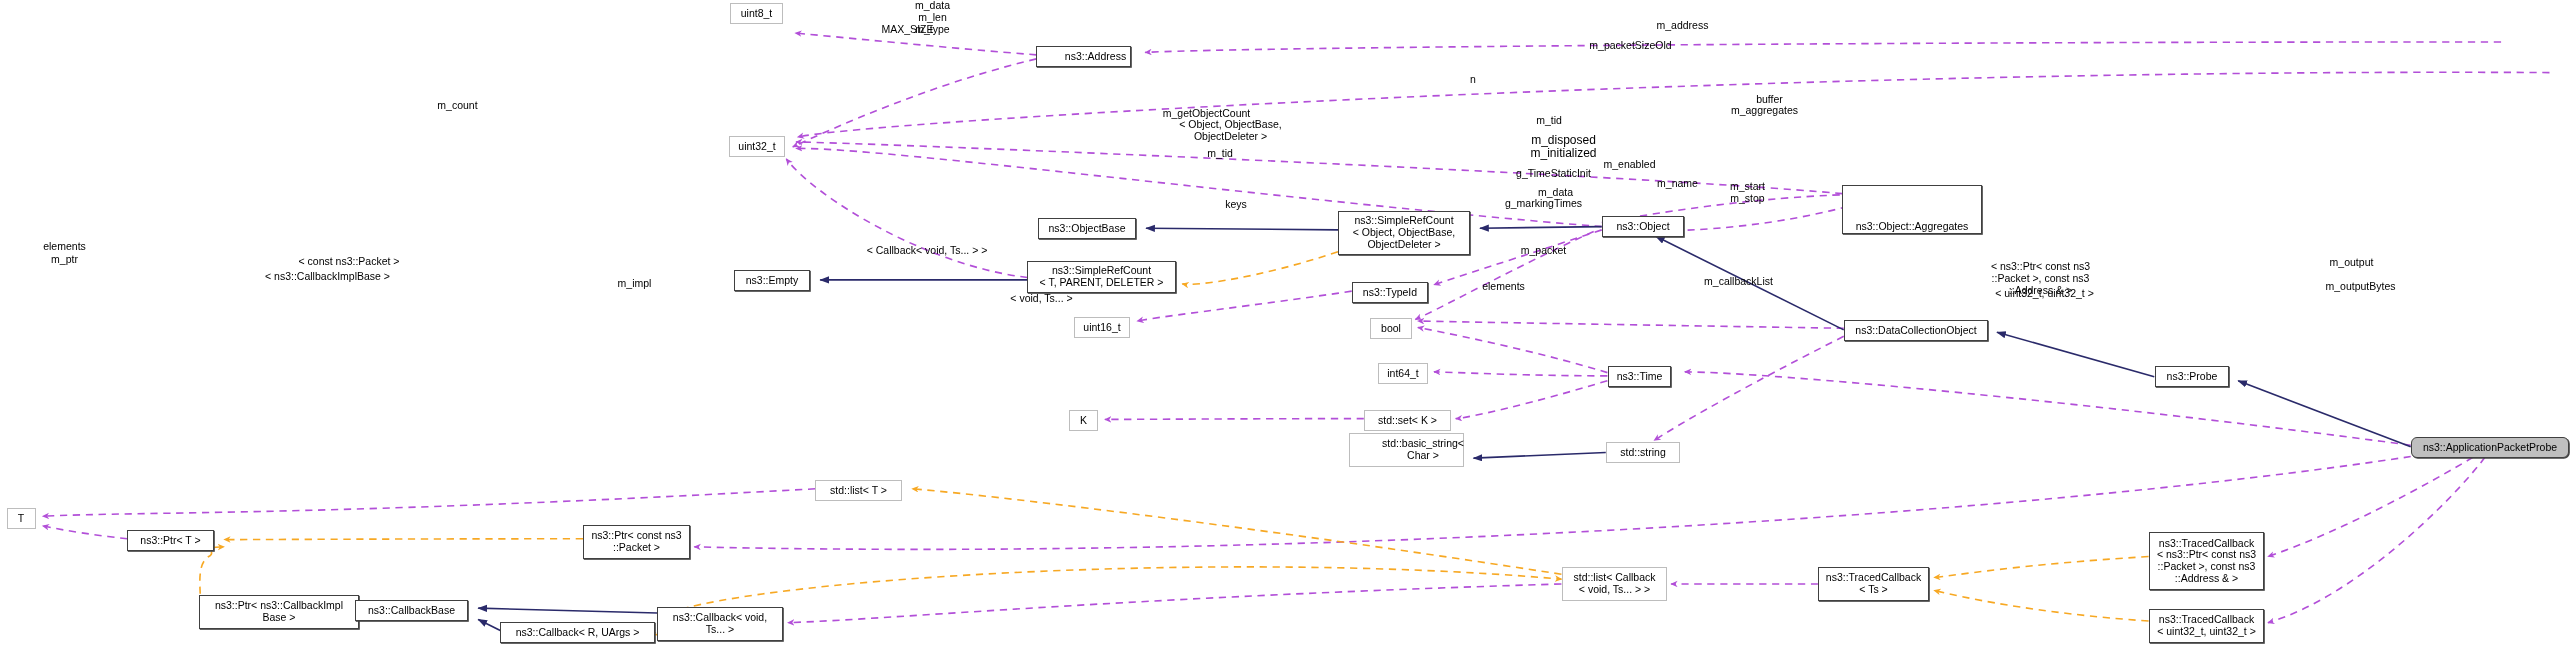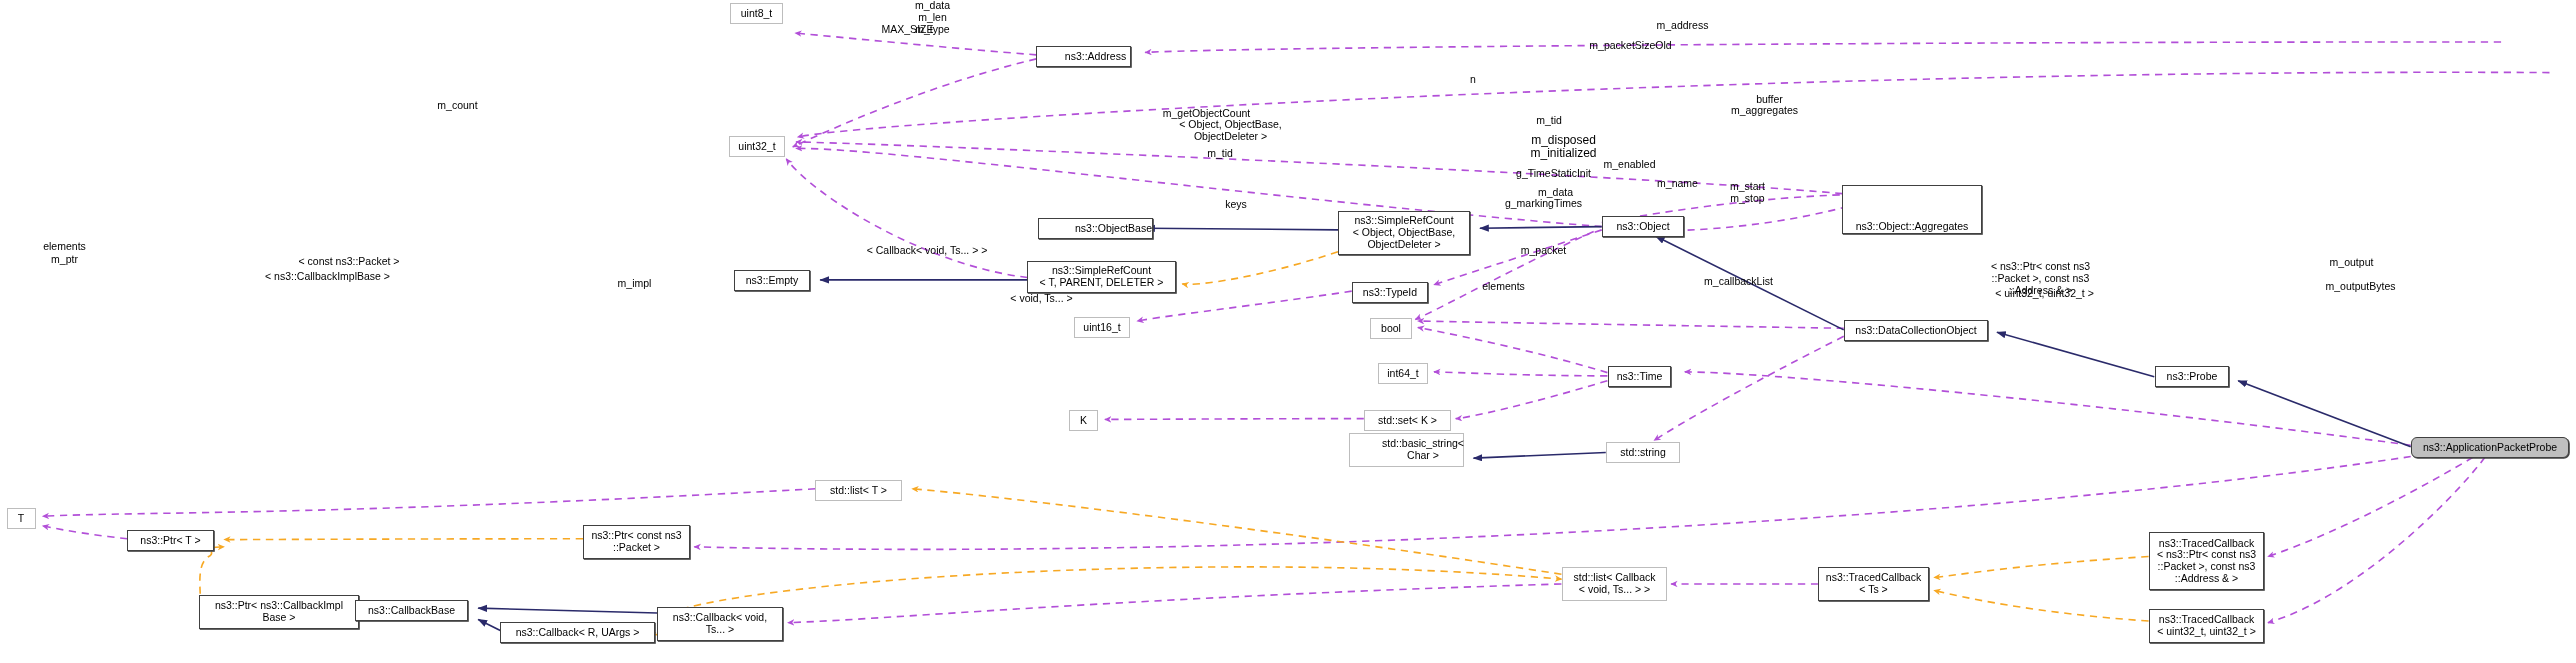--- a/index.html
+++ b/index.html
@@ -93,21 +93,21 @@
       </div>
       <div class="node solid" style="left: 1036px; top: 46px; width: 95px; min-height: 21px; font-size: 10.5px;">
         <span style="white-space: pre; padding-left: 24px;">ns3::Address</span>
       </div>
       <div class="node plain" style="left: 729px; top: 136px; width: 56px; min-height: 21px; font-size: 10.5px;">
         <span style="white-space: pre;">uint32_t</span>
       </div>
       <div class="node solid" style="left: 1842px; top: 185px; width: 140px; min-height: 21px; font-size: 10.5px;">
         <span style="white-space: pre; margin-top: 35px;">ns3::Object::Aggregates</span>
       </div>
-      <div class="node solid" style="left: 1038px; top: 218px; width: 115px; min-height: 21px; font-size: 10.5px; justify-content: flex-end;">
+      <div class="node solid" style="left: 1038px; top: 218px; width: 98px; min-height: 21px; font-size: 10.5px;">
         <span style="white-space: pre;">ns3::ObjectBase</span>
       </div>
       <div class="node solid" style="left: 1338px; top: 211px; width: 132px; min-height: 44px; font-size: 10.5px;">
         <span style="white-space: pre;">ns3::SimpleRefCount
 &lt; Object, ObjectBase,
 ObjectDeleter &gt;</span>
       </div>
       <div class="node solid" style="left: 1602px; top: 216px; width: 82px; min-height: 21px; font-size: 10.5px;">
         <span style="white-space: pre;">ns3::Object</span>
       </div>

